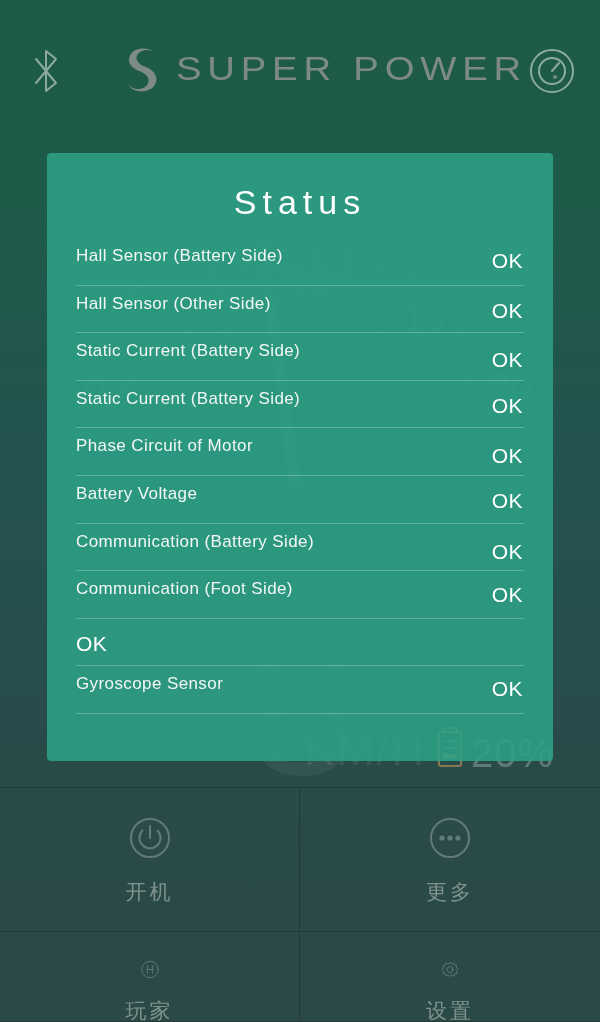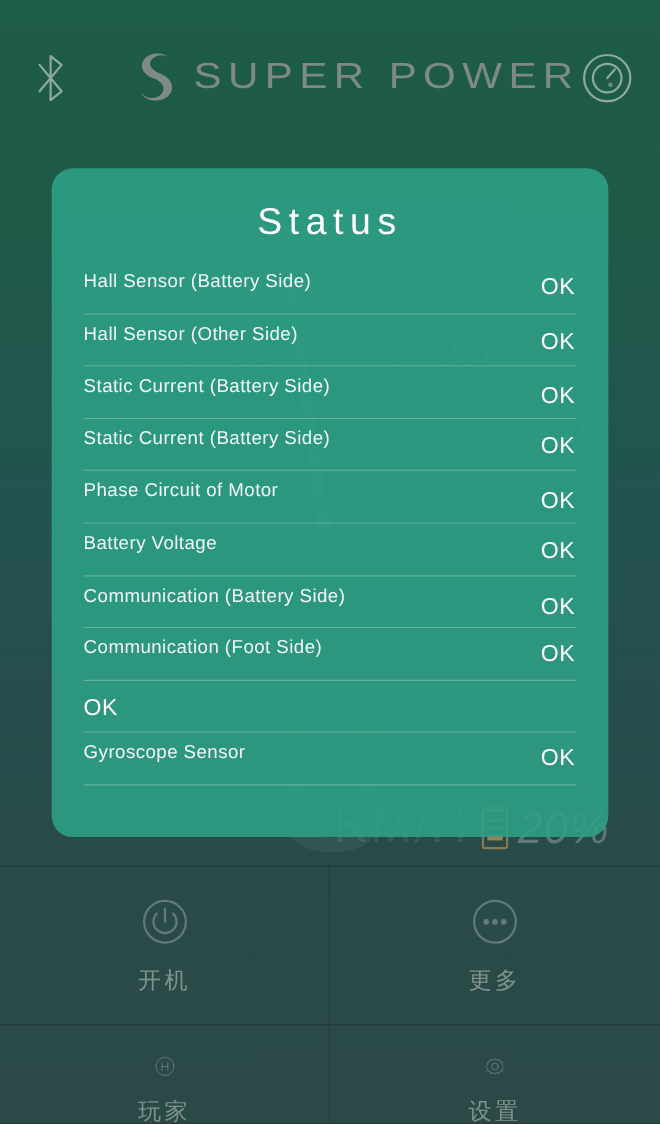--- a/index.html
+++ b/index.html
@@ -60,24 +60,23 @@
     font-size:40px;
     color:rgba(255,255,255,0.075);
     pointer-events:none;
   }
 
   
   #battery-indicator {
     position:absolute;
     left:438px; top:731px;
     display:flex;
-    align-items:center;
+    align-items:flex-start;
     gap:9px;
     pointer-events:none;
-    font-style:italic;
   }
   #battery-indicator .batt-glyph {
     width:24px; height:36px;
     border:2px solid rgba(196,150,86,0.62);
     border-radius:3px;
     position:relative;
   }
   #battery-indicator .batt-glyph:before {
     content:"";
     position:absolute;
@@ -140,21 +139,21 @@
     transform-origin:left center;
     font-family:"Liberation Sans", sans-serif;
   }
 
   
   #status-panel {
     position:absolute;
     left:47px; top:153px;
     width:506px; height:608px;
     background:rgba(46,160,134,0.88);
-    border-radius:19px;
+    border-radius:4px;
     z-index:4;
     overflow:hidden;
   }
   #status-title {
     margin-top:30px;
     text-align:center;
     font-size:34px;
     letter-spacing:6px;
     color:#ffffff;
     font-weight:400;

